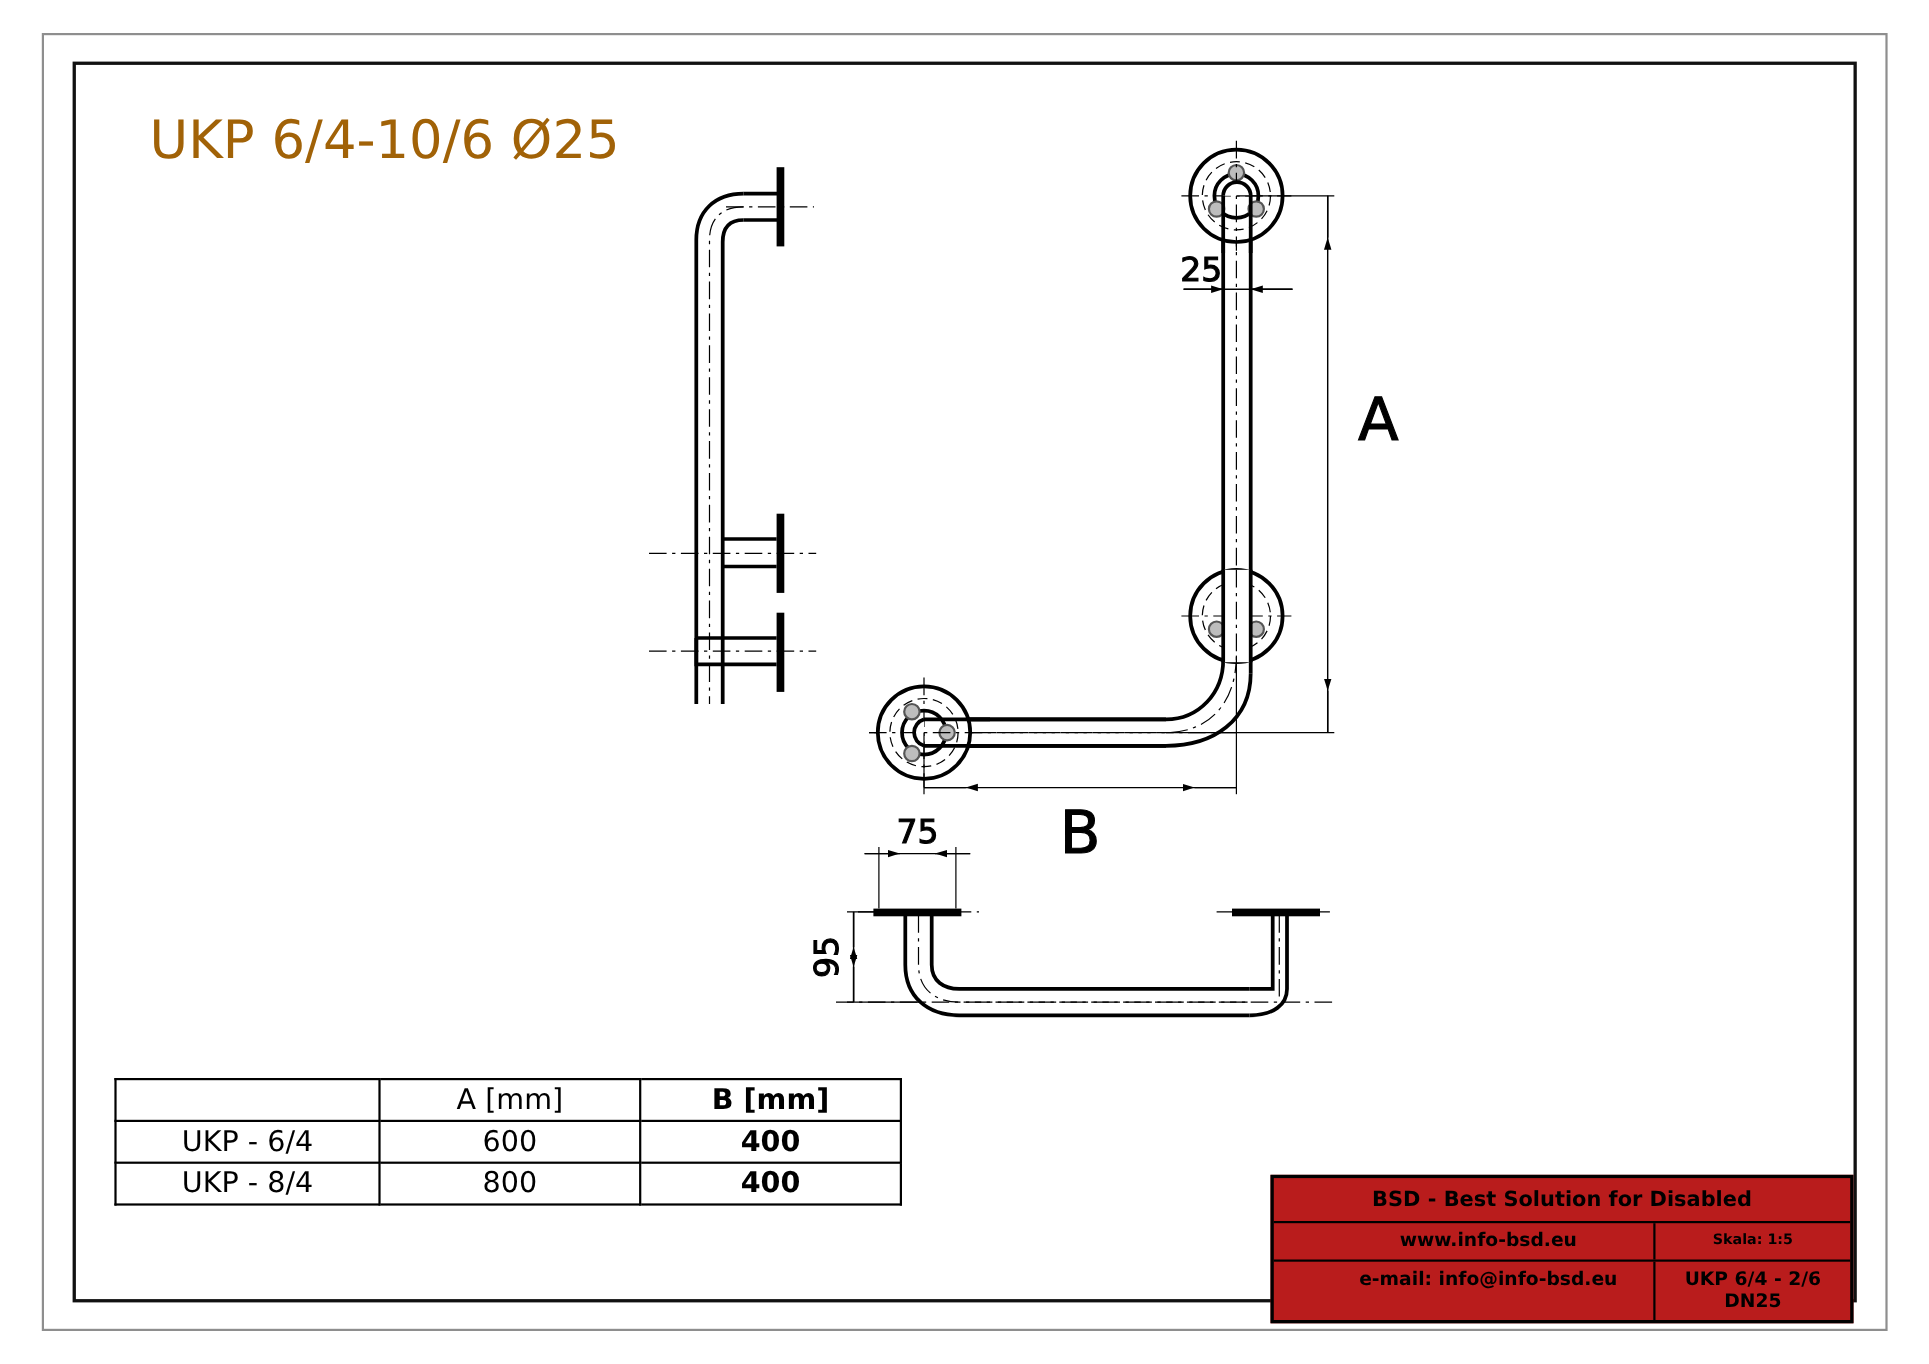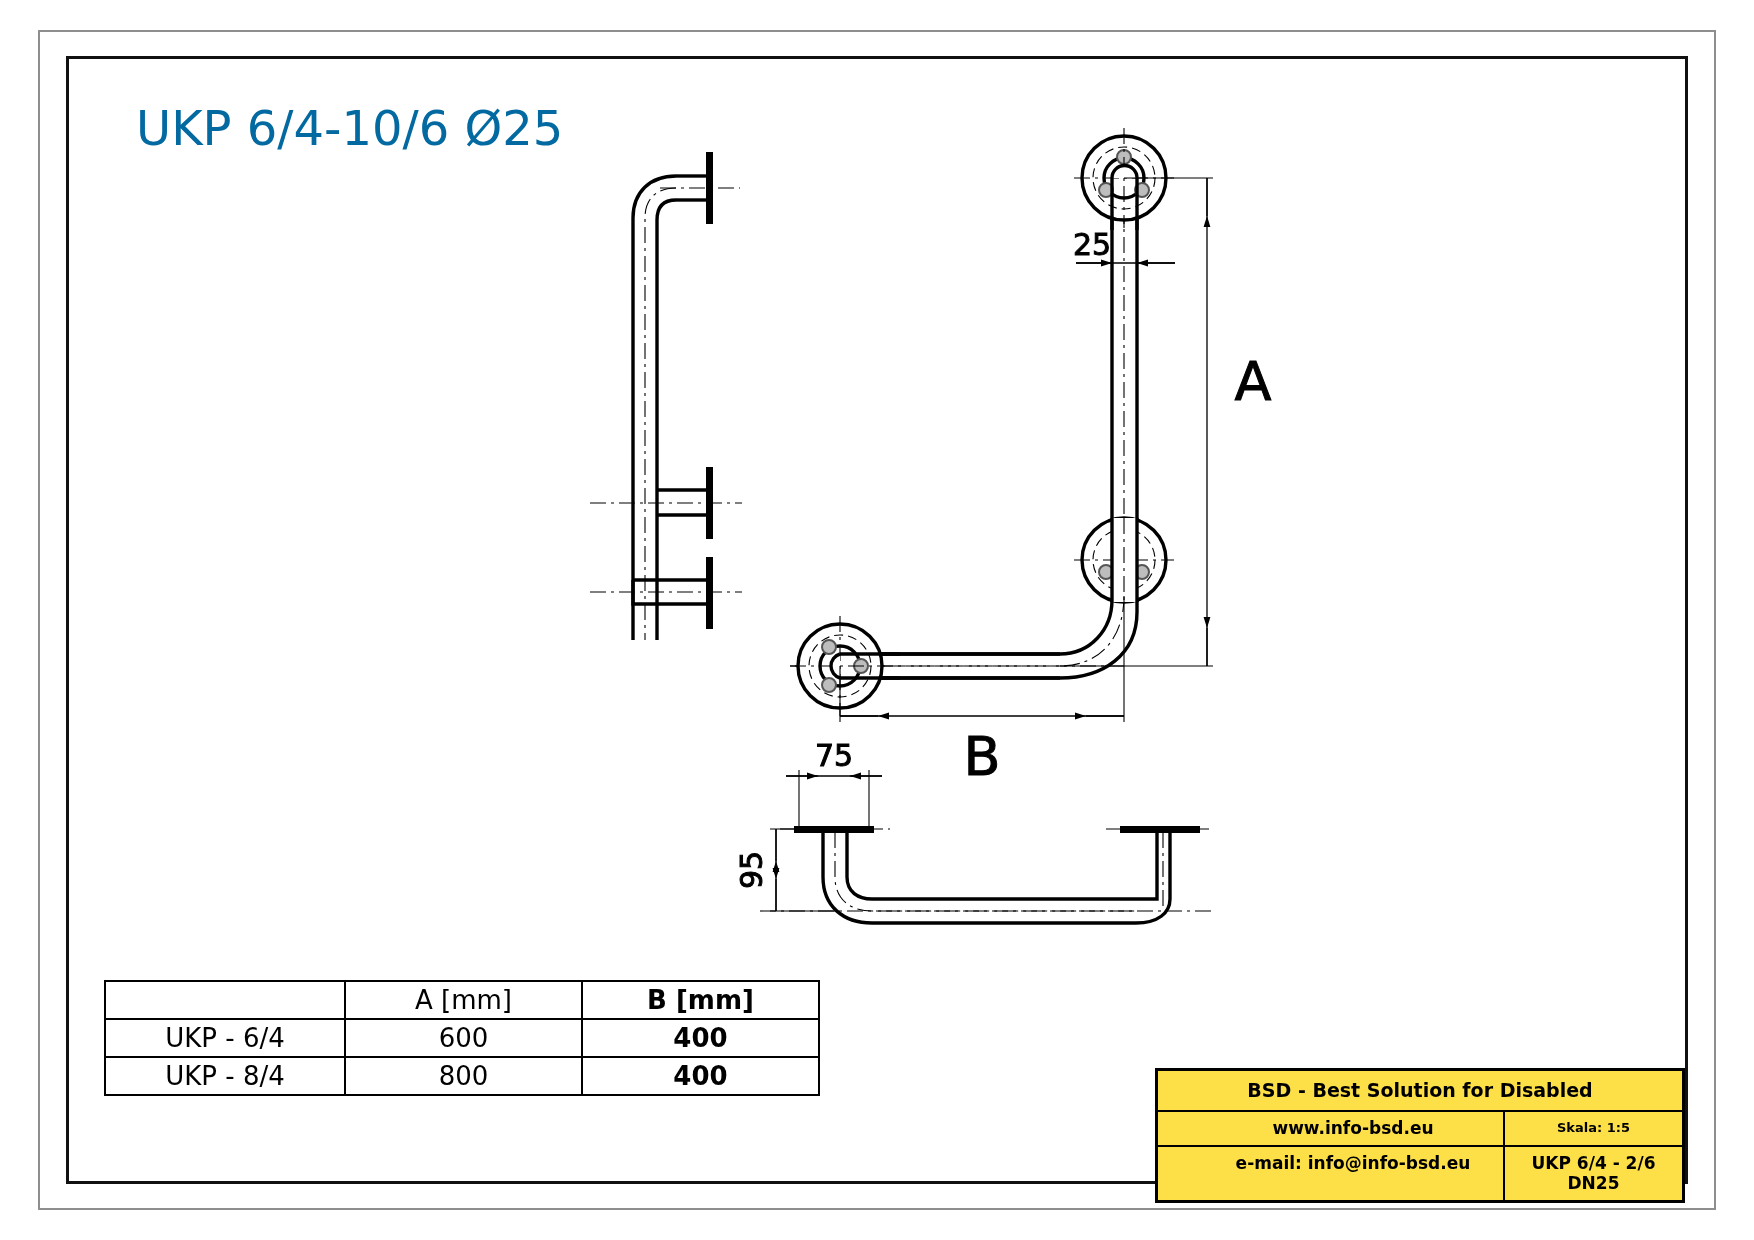--- a/index.html
+++ b/index.html
@@ -36,21 +36,21 @@
     height: 1128px;
     border: 3px solid #111111;
     box-sizing: border-box;
   }
   #title-heading {
     position: absolute;
     left: 136px;
     top: 100px;
     font-size: 48px;
     font-weight: 400;
-    color: #0369a1;
+    color: #a16207;
     letter-spacing: 0px;
     white-space: nowrap;
   }
   
   #parts-table {
     position: absolute;
     left: 104px;
     top: 980px;
     border-collapse: collapse;
     font-size: 26px;
@@ -68,21 +68,21 @@
   #parts-table .c1 { width: 237px; }
   #parts-table .c2 { width: 237px; font-weight: bold; }
   
   #title-block {
     position: absolute;
     left: 1155px;
     top: 1068px;
     width: 530px;
     border: 3px solid #000;
     box-sizing: border-box;
-    background: #fde047;
+    background: #b91c1c;
   }
   .tb-row {
     display: flex;
     border-top: 2px solid #000;
   }
   .tb-row:first-child { border-top: none; }
   .tb-company {
     width: 100%;
     text-align: center;
     font-size: 19px;

